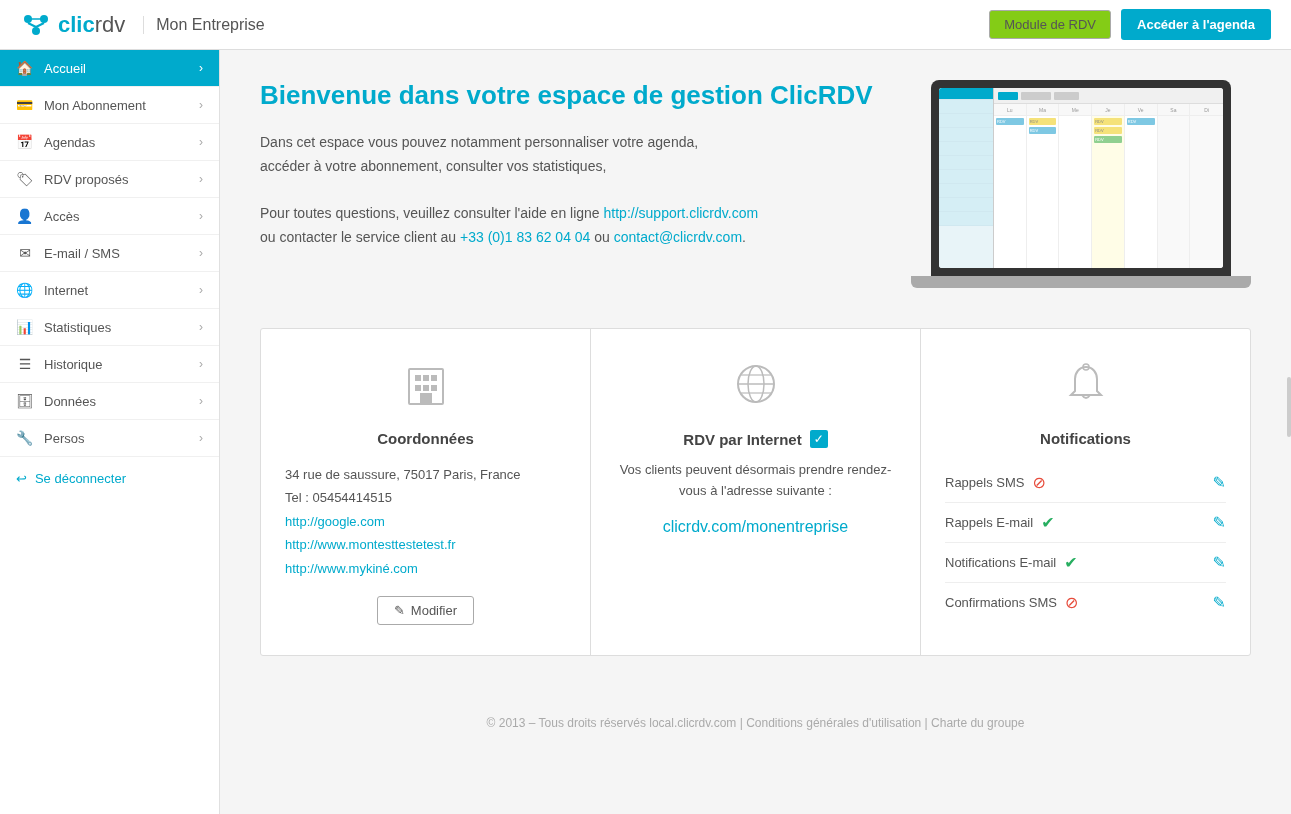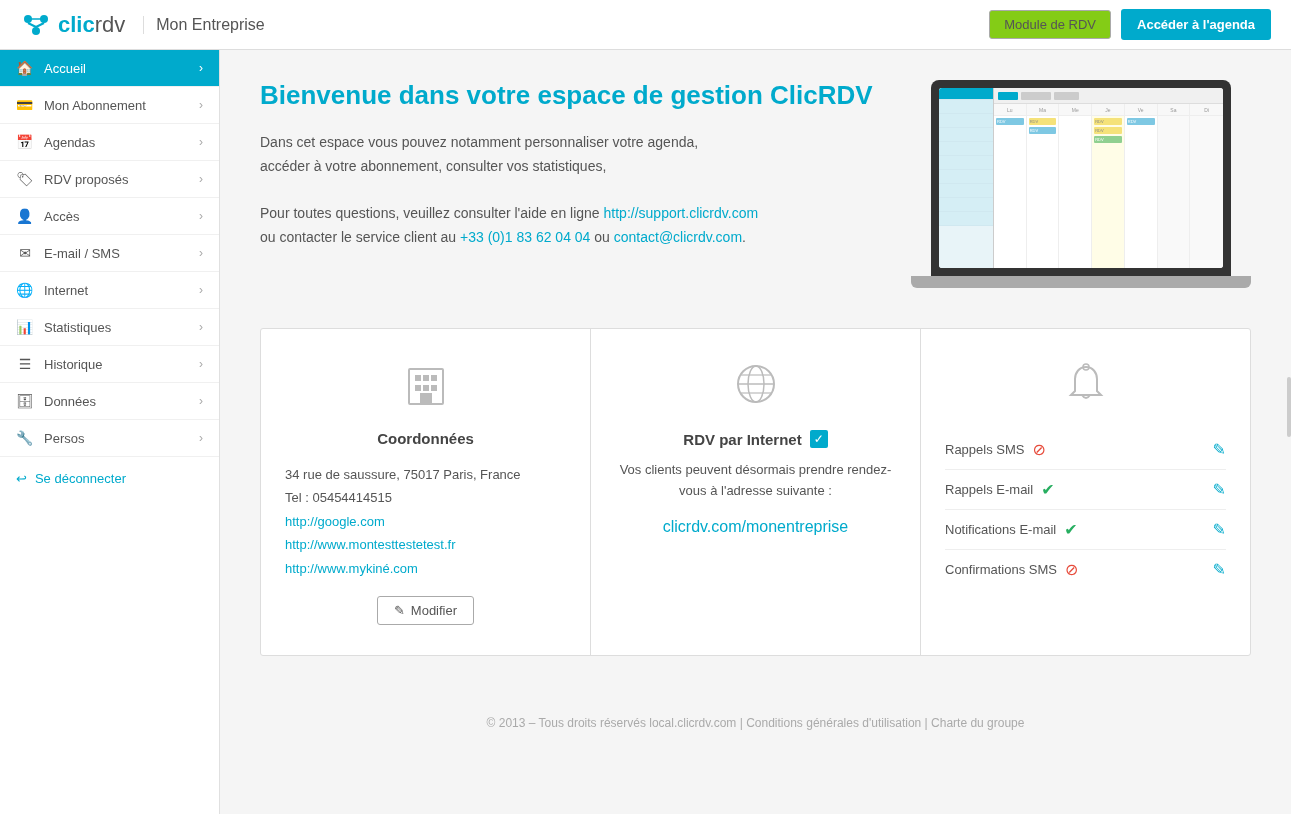--- a/index.html
+++ b/index.html
@@ -570,20 +570,21 @@
       </div>
 
       <div class="card">
         <span class="card-icon">
           <svg width="50" height="50" viewBox="0 0 50 50" fill="none" xmlns="http://www.w3.org/2000/svg">
             <path d="M25 8 C18 8 14 14 14 20 L14 32 L10 36 L40 36 L36 32 L36 20 C36 14 32 8 25 8Z" stroke="#bbb" stroke-width="2" fill="none"></path>
             <path d="M21 36 Q25 42 29 36" stroke="#bbb" stroke-width="2" fill="none"></path>
             <circle cx="25" cy="8" r="3" stroke="#bbb" stroke-width="1.5" fill="none"></circle>
           </svg>
         </span>
+        <div class="card-title">Notifications</div>
         <div class="notif-list">
           <div class="notif-row">
             <div class="notif-left">
               <span>Rappels SMS</span>
               <span class="status-red">⊘</span>
             </div>
             <span class="notif-edit">✎</span>
           </div>
           <div class="notif-row">
             <div class="notif-left">

